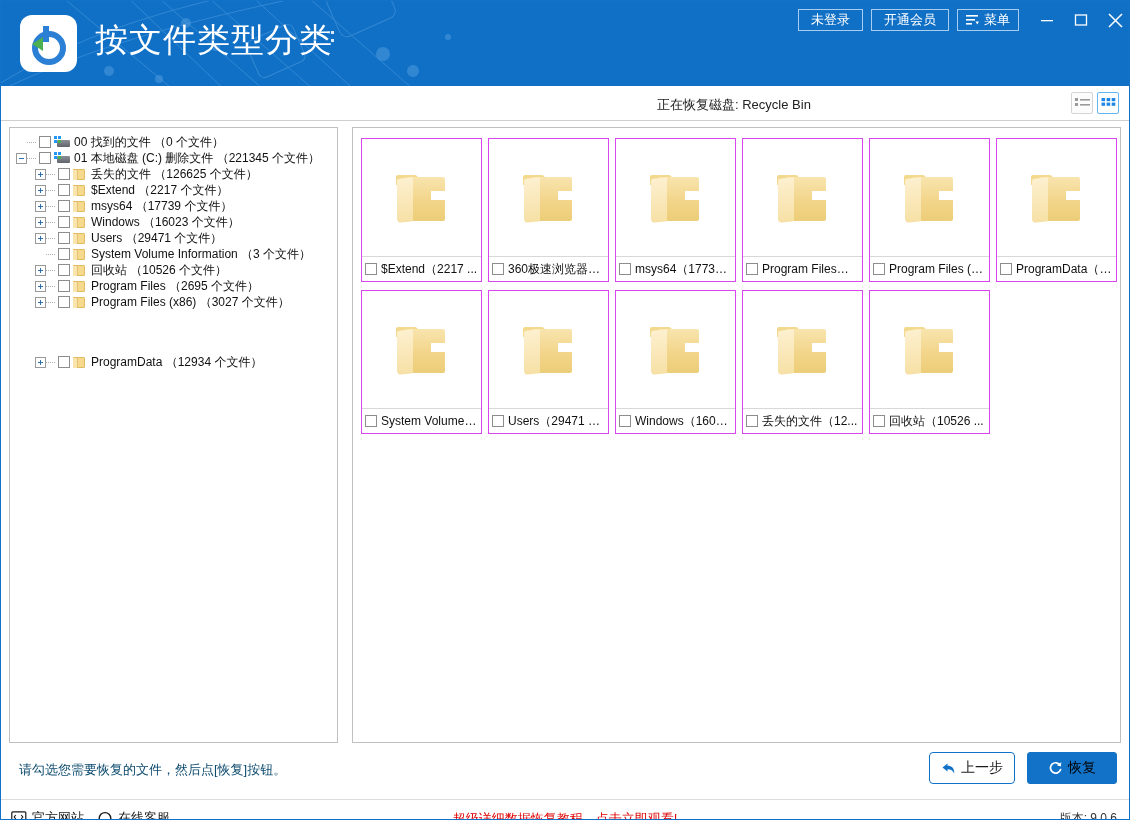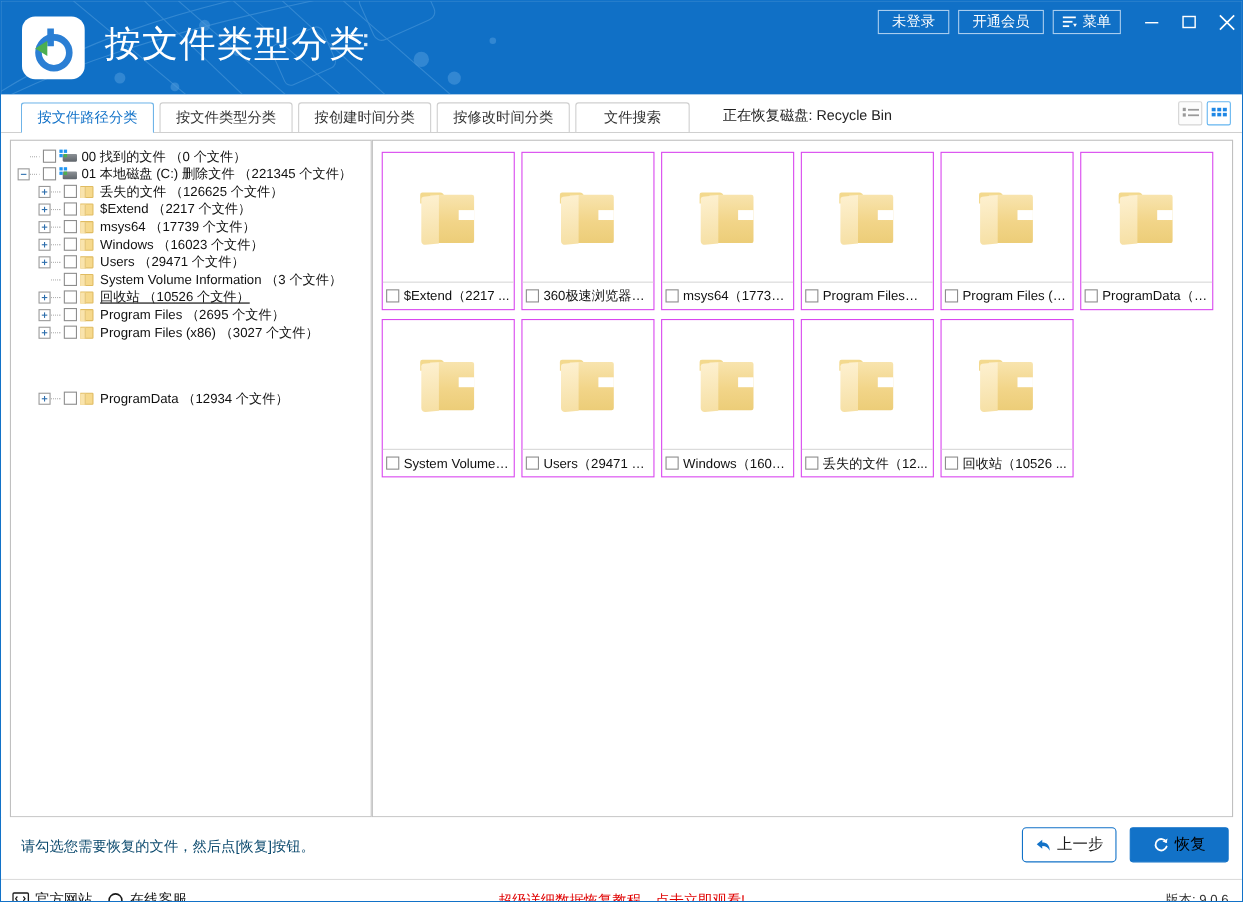--- a/index.html
+++ b/index.html
@@ -136,21 +136,21 @@
     background: #ffffff;
   }
 
   
   .body-area {
     position: relative;
     height: 622px;
     background: #ffffff;
     padding: 6px 8px 0 8px;
     display: flex;
-    gap: 0;
+    gap: 14px;
   }
   .tree-panel {
     width: 329px;
     height: 616px;
     border: 1px solid #c0c0c0;
     background: #ffffff;
     overflow: hidden;
     position: relative;
     font-size: 12px;
   }
@@ -451,27 +451,20 @@
       </div>
       <div class="win-btn">
         <svg width="17" height="17" viewBox="0 0 17 17">
           <path d="M2 2 L15 15 M15 2 L2 15" stroke="#ffffff" stroke-width="1.5" fill="none"></path>
         </svg>
       </div>
     </div>
   </div>
 
   <div class="tabbar">
-    <div class="tabs">
-      <div class="tab active">按文件路径分类</div>
-      <div class="tab">按文件类型分类</div>
-      <div class="tab">按创建时间分类</div>
-      <div class="tab">按修改时间分类</div>
-      <div class="tab">文件搜索</div>
-    </div>
     <div class="disk-status">正在恢复磁盘: Recycle Bin</div>
     <div class="view-toggle">
       <div class="vt-btn">
         <svg width="15" height="13" viewBox="0 0 15 13">
           <rect x="0" y="1" width="3" height="3" fill="#9a9a9a"></rect>
           <rect x="0" y="6" width="3" height="3" fill="#9a9a9a"></rect>
           <rect x="5" y="2" width="10" height="1.6" fill="#9a9a9a"></rect>
           <rect x="5" y="7" width="10" height="1.6" fill="#9a9a9a"></rect>
         </svg>
       </div>
@@ -573,21 +566,21 @@
           <div class="trow" style="padding-left: 19px;">
             <span class="expander none"></span>
             <span class="dots"></span>
             <span class="tcheck"></span>
             <span class="ico-folder-sm">
               <span class="bk"></span>
               <span class="fr"></span>
             </span>
             <span class="tlabel">System Volume Information （3 个文件）</span>
           </div>
-          <div class="trow" style="padding-left: 19px; text-decoration: underline;">
+          <div class="trow" style="padding-left: 19px;">
             <span class="expander plus"></span>
             <span class="dots"></span>
             <span class="tcheck"></span>
             <span class="ico-folder-sm">
               <span class="bk"></span>
               <span class="fr"></span>
             </span>
             <span class="tlabel">回收站 （10526 个文件）</span>
           </div>
           <div class="trow" style="padding-left: 19px;">

